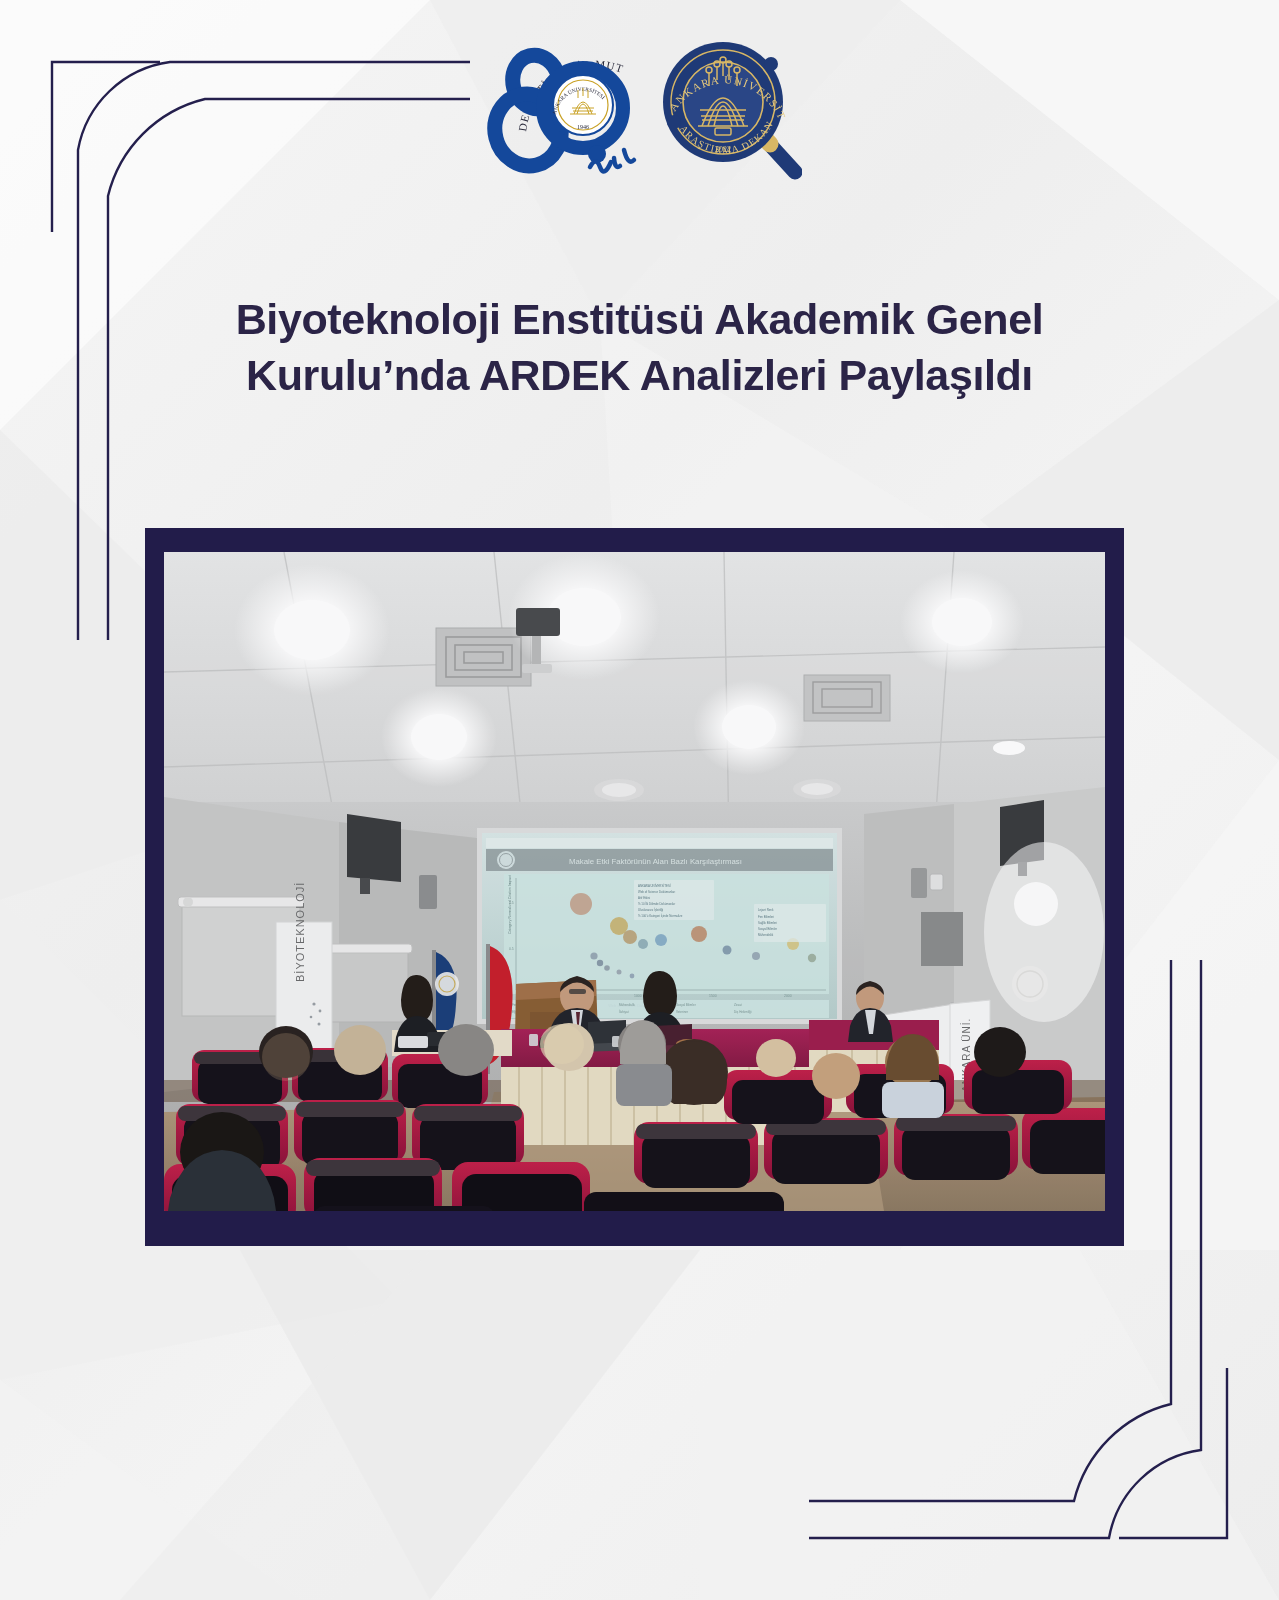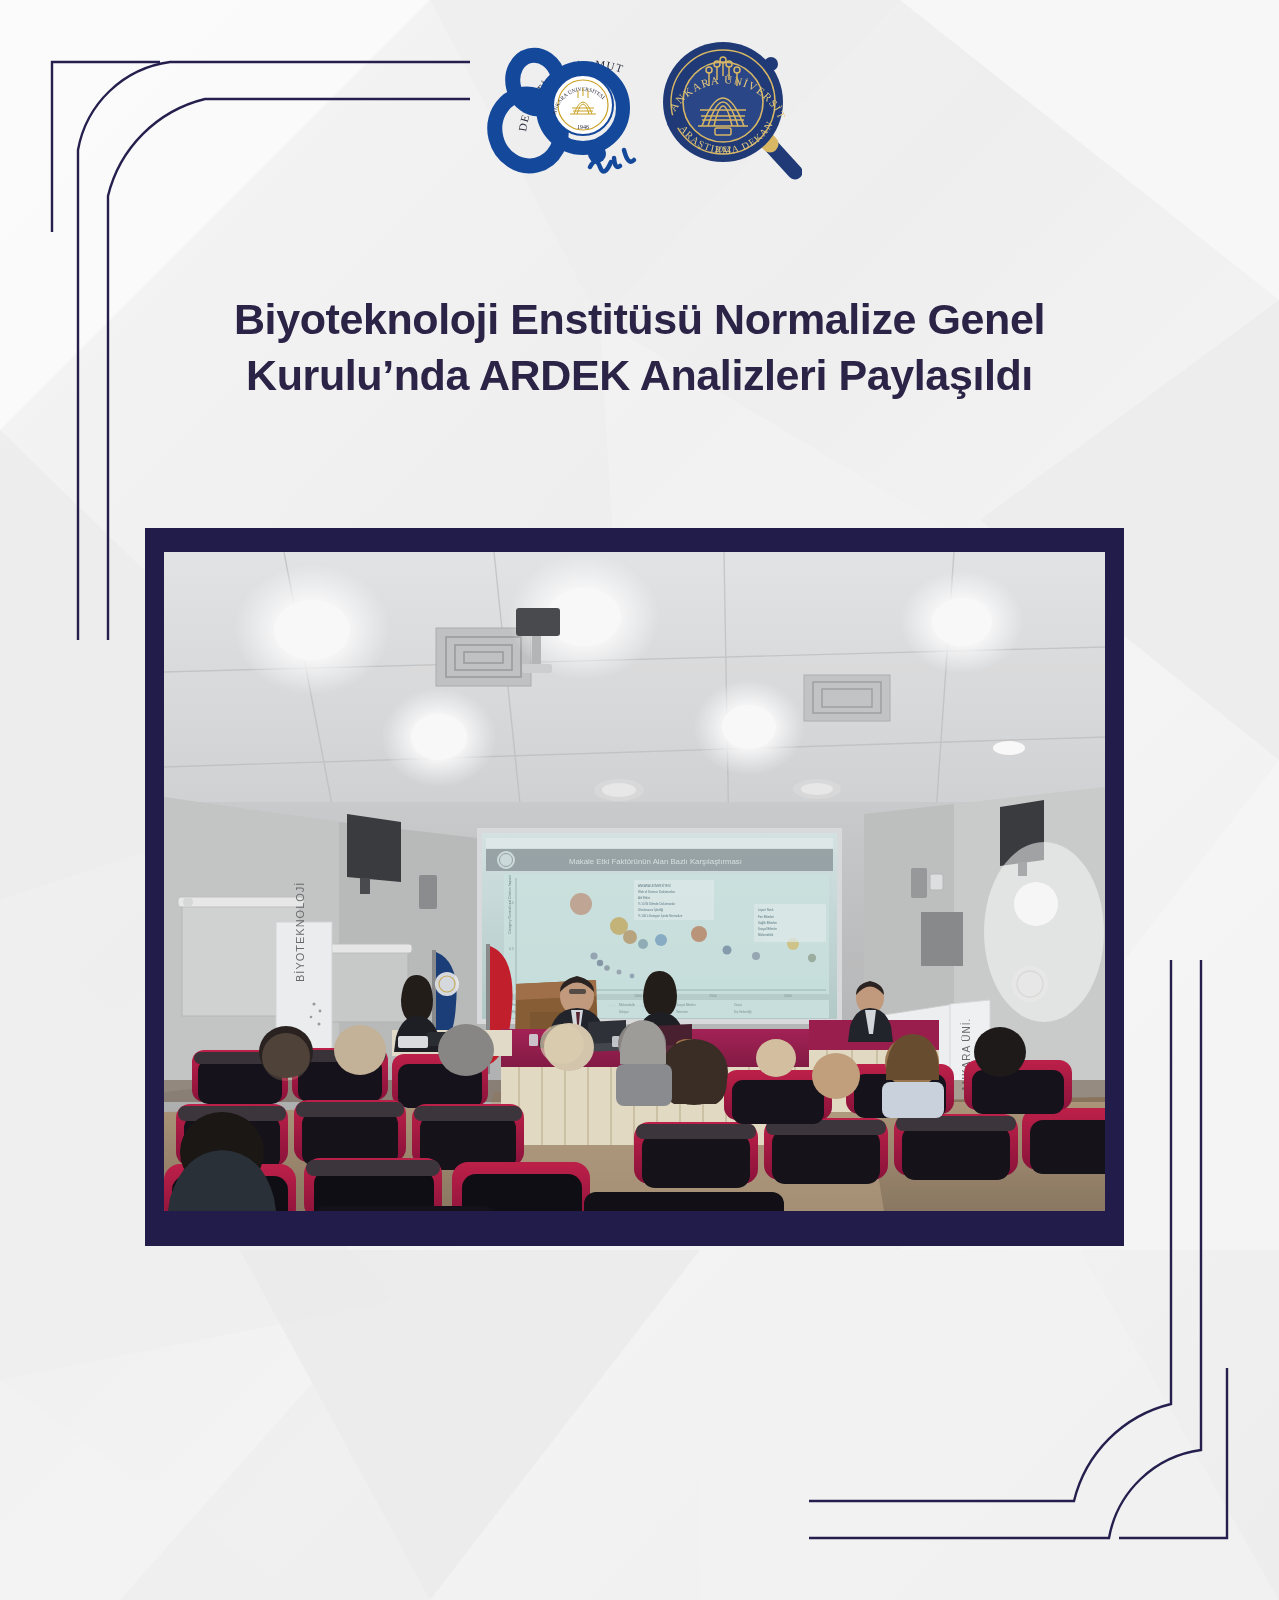--- a/index.html
+++ b/index.html
@@ -198,21 +198,21 @@
           <circle cx="77" cy="34" r="3"></circle>
         <circle cx="85" cy="40" r="3"></circle>
         <path d="M48 80 L94 80 M49 86 L93 86 M50 90 L92 90"></path>
         <rect x="63" y="98" width="16" height="7" rx="1.5"></rect>
       </g>
     </svg>
   </div>
 </div>
 
 <div id="title-block">
-  <h1 id="headline">Biyoteknoloji Enstitüsü Normalize Genel
+  <h1 id="headline">Biyoteknoloji Enstitüsü Akademik Genel
 Kurulu’nda ARDEK Analizleri Paylaşıldı</h1>
 </div>
 
 <div id="photo-card">
   <div id="photo-inner">
     <svg id="photo-svg" viewBox="0 0 941 659" preserveAspectRatio="xMidYMid slice">
       <defs>
         <radialGradient id="lampGlow" cx="50%" cy="50%" r="50%">
           <stop offset="0%" stop-color="#ffffff" stop-opacity="1"></stop>
           <stop offset="45%" stop-color="#ffffff" stop-opacity="0.92"></stop>

